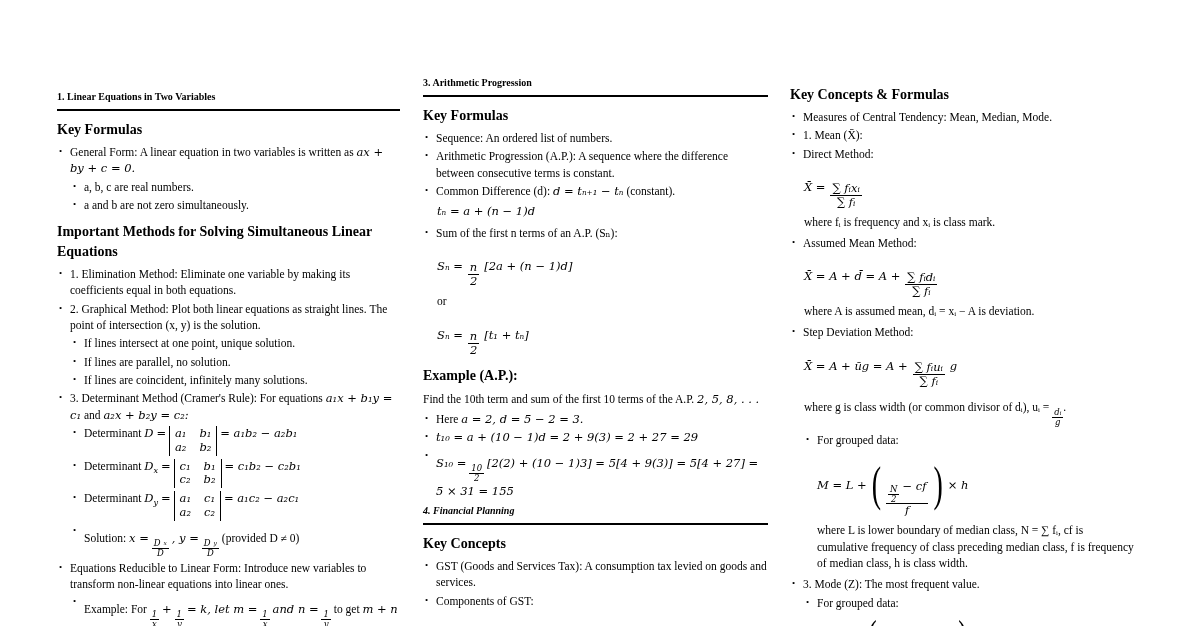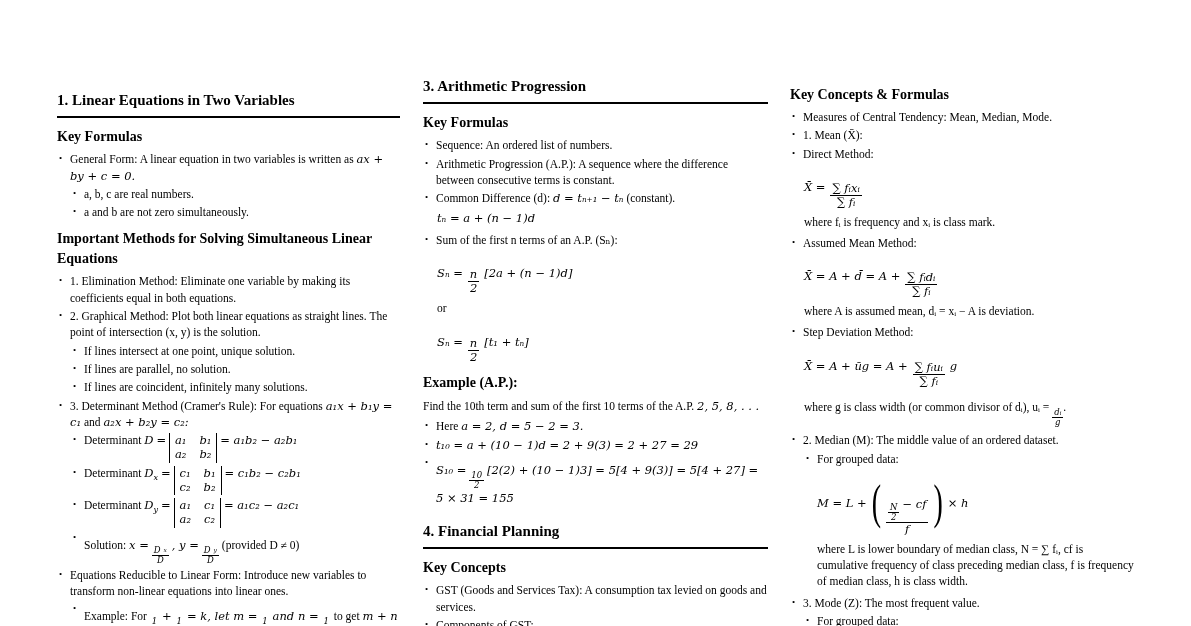--- a/index.html
+++ b/index.html
@@ -10,25 +10,25 @@
     font-family: "Liberation Serif", "DejaVu Serif", serif;
     font-size: 11.5px; line-height: 1.42;
   }
   .page { position: relative; width: 1191px; height: 626px; overflow: hidden; background:#fff; }
   .col { position: absolute; }
   .col1 { left: 57px;  width: 343px; top: 90px; }
   .col2 { left: 423px; width: 345px; top: 76px; }
   .col3 { left: 790px; width: 345px; top: 76px; }
 
   .sec-title {
-    font-size: 15px; font-weight: bold;
+    font-size: 10px; font-weight: bold;
     border-bottom: 2px solid #000;
     padding-bottom: 5px; margin: 0 0 9px 0;
   }
-  .mt { margin-top: 15px; }
+  .mt { margin-top: 5px; font-style: italic; }
   .h2 { font-size: 14px; font-weight: bold; margin: 9px 0 4px 0; }
 
   .li { position: relative; padding-left: 13px; margin: 2px 0; }
   .li::before { content: "•"; position: absolute; left: 2px; top: 1px; font-size: 9px; }
   .l2 { margin-left: 14px; }
 
   .m { font-style: italic; font-family: "DejaVu Serif", serif; }
   .rm { font-style: normal; }
   b  { font-weight: normal; }
 
@@ -322,24 +322,20 @@
       <span class="m">g</span>
     </div>
     <div class="where">
       <span>where g is class width (or common divisor of dᵢ), uᵢ =</span>
       <span class="frac mini m">
           <span class="fnum">dᵢ</span>
           <span class="fden">g</span>
         </span><span>.</span>
     </div>
 
-    <div class="li">
-      <b>2. Median (M):</b>
-      <span>The middle value of an ordered dataset.</span>
-    </div>
     <div class="li l2">
       <span>For grouped data:</span>
     </div>
     <div class="eq eq2">
       <span class="m">M = L +</span>
       <span class="bp bp-big">(</span>
       <span class="frac m">
         <span class="fnum">
             <span class="frac mini">
               <span class="fnum">N</span>

